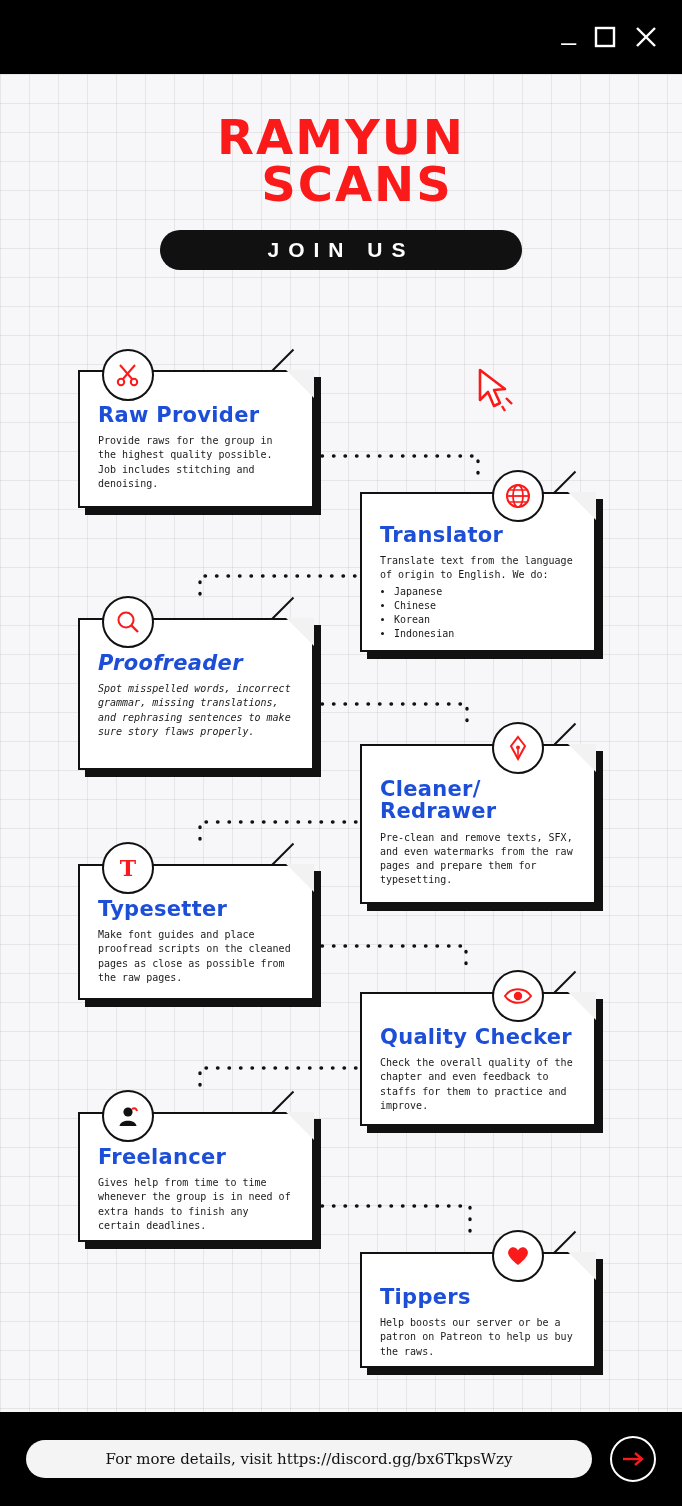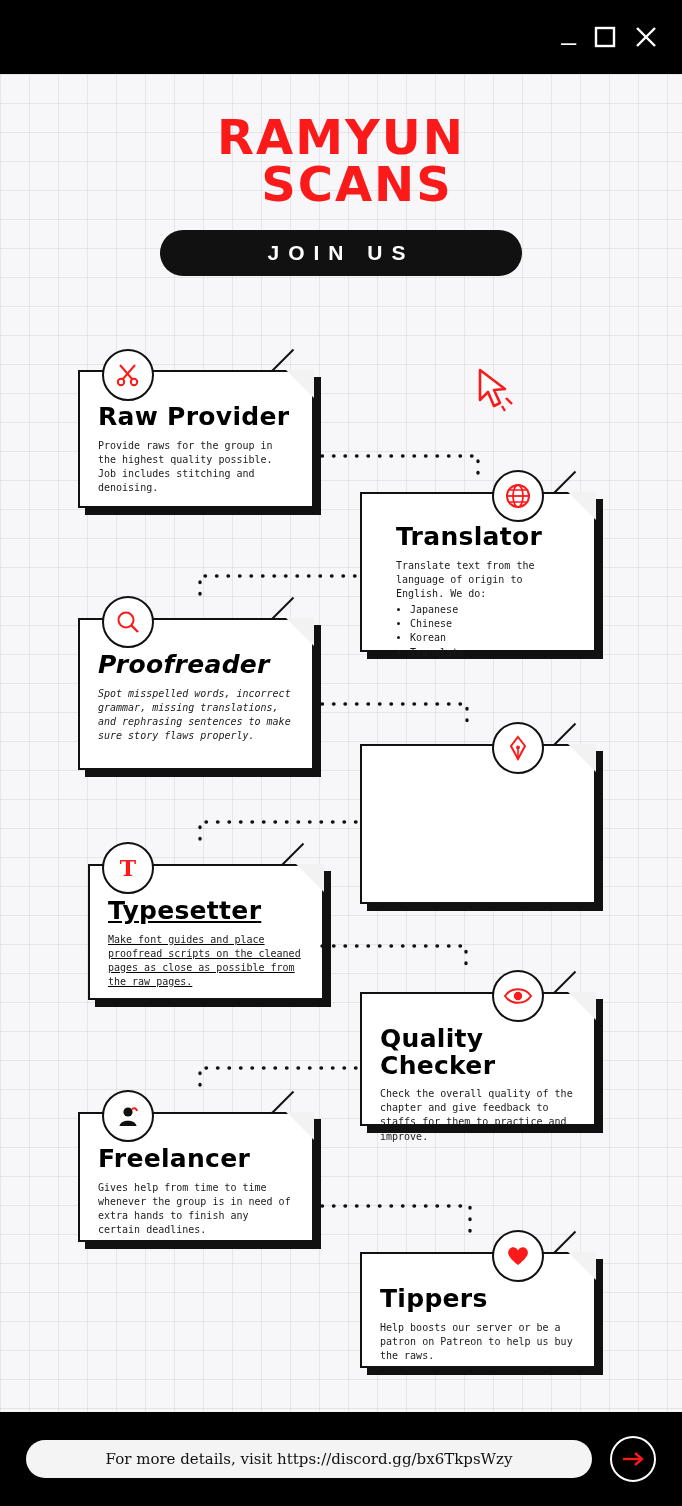--- a/index.html
+++ b/index.html
@@ -60,21 +60,21 @@
     font-size: 48px;
     letter-spacing: 2px;
     line-height: 0.98;
     text-transform: uppercase;
   }
   .poster-title .l2 { display: block; padding-left: 32px; }
 
   .joinus {
     margin: 22px auto 0;
     width: 362px;
-    height: 46px;
+    height: 40px;
     background: #111;
     border-radius: 24px;
     color: #fff;
     font-size: 21px;
     font-weight: 700;
     letter-spacing: 9px;
     display: flex;
     align-items: center;
     justify-content: center;
   }
@@ -102,23 +102,23 @@
   .card .foldline {
     position: absolute;
     top: -2px; right: -2px;
     width: 30px; height: 30px;
     border-left: 2px solid #111;
     transform: rotate(45deg);
     transform-origin: top right;
   }
   .card h3 {
     font-family: "DejaVu Sans", sans-serif;
-    color: #000000;
+    color: #1d4ed8;
     font-weight: 900;
-    font-size: 25px;
+    font-size: 21px;
     line-height: 1.06;
     margin: 0 0 8px 0;
     letter-spacing: 0.3px;
   }
   .card p, .card ul {
     font-family: "DejaVu Sans Mono", monospace;
     font-size: 10px;
     line-height: 1.42;
     color: #1a1a1a;
   }
@@ -259,31 +259,31 @@
     </div>
 
     <div class="icon-badge" style="left:492px; top:396px;">
       <svg width="28" height="28" viewBox="0 0 28 28">
         <circle cx="14" cy="14" r="11" fill="none" stroke="#fb1a1a" stroke-width="2"></circle>
         <ellipse cx="14" cy="14" rx="5" ry="11" fill="none" stroke="#fb1a1a" stroke-width="1.8"></ellipse>
         <line x1="3" y1="14" x2="25" y2="14" stroke="#fb1a1a" stroke-width="1.8"></line>
         <path d="M5.5 8 H22.5 M5.5 20 H22.5" stroke="#fb1a1a" stroke-width="1.6" fill="none"></path>
       </svg>
     </div>
-    <div class="card" style="left:360px; top:418px; width:236px; height:160px;padding-left:16px;">
+    <div class="card" style="left:360px; top:418px; width:236px; height:160px;">
       <div class="fold"></div>
       <div class="foldline"></div>
       <div class="body" style="padding-top:30px;">
         <h3>Translator</h3>
         <p>Translate text from the language of origin to English. We do:</p>
         <ul>
           <li>Japanese</li>
           <li>Chinese</li>
           <li>Korean</li>
-          <li>Translate</li>
+          <li>Indonesian</li>
         </ul>
       </div>
     </div>
 
     <div class="icon-badge" style="left:102px; top:522px;">
       <svg width="26" height="26" viewBox="0 0 26 26">
         <circle cx="11" cy="11" r="7.5" fill="none" stroke="#fb1a1a" stroke-width="2"></circle>
         <line x1="16.5" y1="16.5" x2="23" y2="23" stroke="#fb1a1a" stroke-width="2.4"></line>
       </svg>
     </div>
@@ -300,47 +300,50 @@
       <svg width="24" height="26" viewBox="0 0 24 26">
         <path d="M12 2 L19 11 L12 24 L5 11 Z" fill="none" stroke="#fb1a1a" stroke-width="2"></path>
         <line x1="12" y1="11" x2="12" y2="24" stroke="#fb1a1a" stroke-width="1.6"></line>
         <circle cx="12" cy="12.5" r="2" fill="#fb1a1a"></circle>
       </svg>
     </div>
     <div class="card" style="left:360px; top:670px; width:236px; height:160px;">
       <div class="fold"></div>
       <div class="foldline"></div>
       <div class="body" style="padding-top:32px;">
+        <h3 style="white-space:pre-line;">Cleaner/
+Redrawer</h3>
+        <p>Pre-clean and remove texts, SFX, and even watermarks from the raw pages and prepare them for typesetting.</p>
       </div>
     </div>
 
     <div class="icon-badge" style="left:102px; top:768px;">
       <span class="tletter">T</span>
     </div>
-    <div class="card" style="left:88px; top:790px; width:236px; height:136px;text-decoration:underline;">
+    <div class="card" style="left:78px; top:790px; width:236px; height:136px;">
       <div class="fold"></div>
       <div class="foldline"></div>
       <div class="body" style="padding-top:32px;">
         <h3>Typesetter</h3>
         <p>Make font guides and place proofread scripts on the cleaned pages as close as possible from the raw pages.</p>
       </div>
     </div>
 
     <div class="icon-badge" style="left:492px; top:896px;">
       <svg width="30" height="22" viewBox="0 0 30 22">
         <path d="M2 11 C8 2, 22 2, 28 11 C22 20, 8 20, 2 11 Z" fill="none" stroke="#fb1a1a" stroke-width="2"></path>
         <circle cx="15" cy="11" r="4.2" fill="#fb1a1a"></circle>
       </svg>
     </div>
     <div class="card" style="left:360px; top:918px; width:236px; height:134px;">
       <div class="fold"></div>
       <div class="foldline"></div>
       <div class="body" style="padding-top:32px;">
         <h3>Quality Checker</h3>
-        <p>Check the overall quality of the chapter and give feedback to staffs for them to practice and improve.</p>
+        <p>Check the overall quality of the chapter and even feedback to staffs for them to practice and improve.</p>
       </div>
     </div>
 
     <div class="icon-badge" style="left:102px; top:1016px;">
       <svg width="26" height="26" viewBox="0 0 26 26">
         <circle cx="13" cy="9" r="4.6" fill="#111"></circle>
         <path d="M4.5 23 C5.5 16, 20.5 16, 21.5 23 Z" fill="#111"></path>
         <path d="M17 6 q4 -2 5 2" fill="none" stroke="#fb1a1a" stroke-width="2"></path>
       </svg>
     </div>

